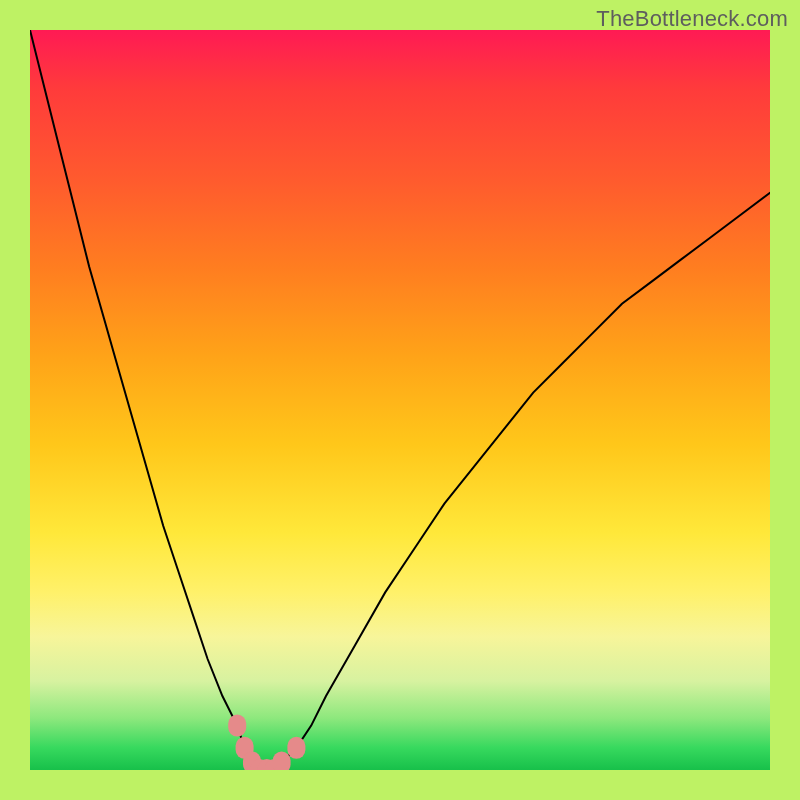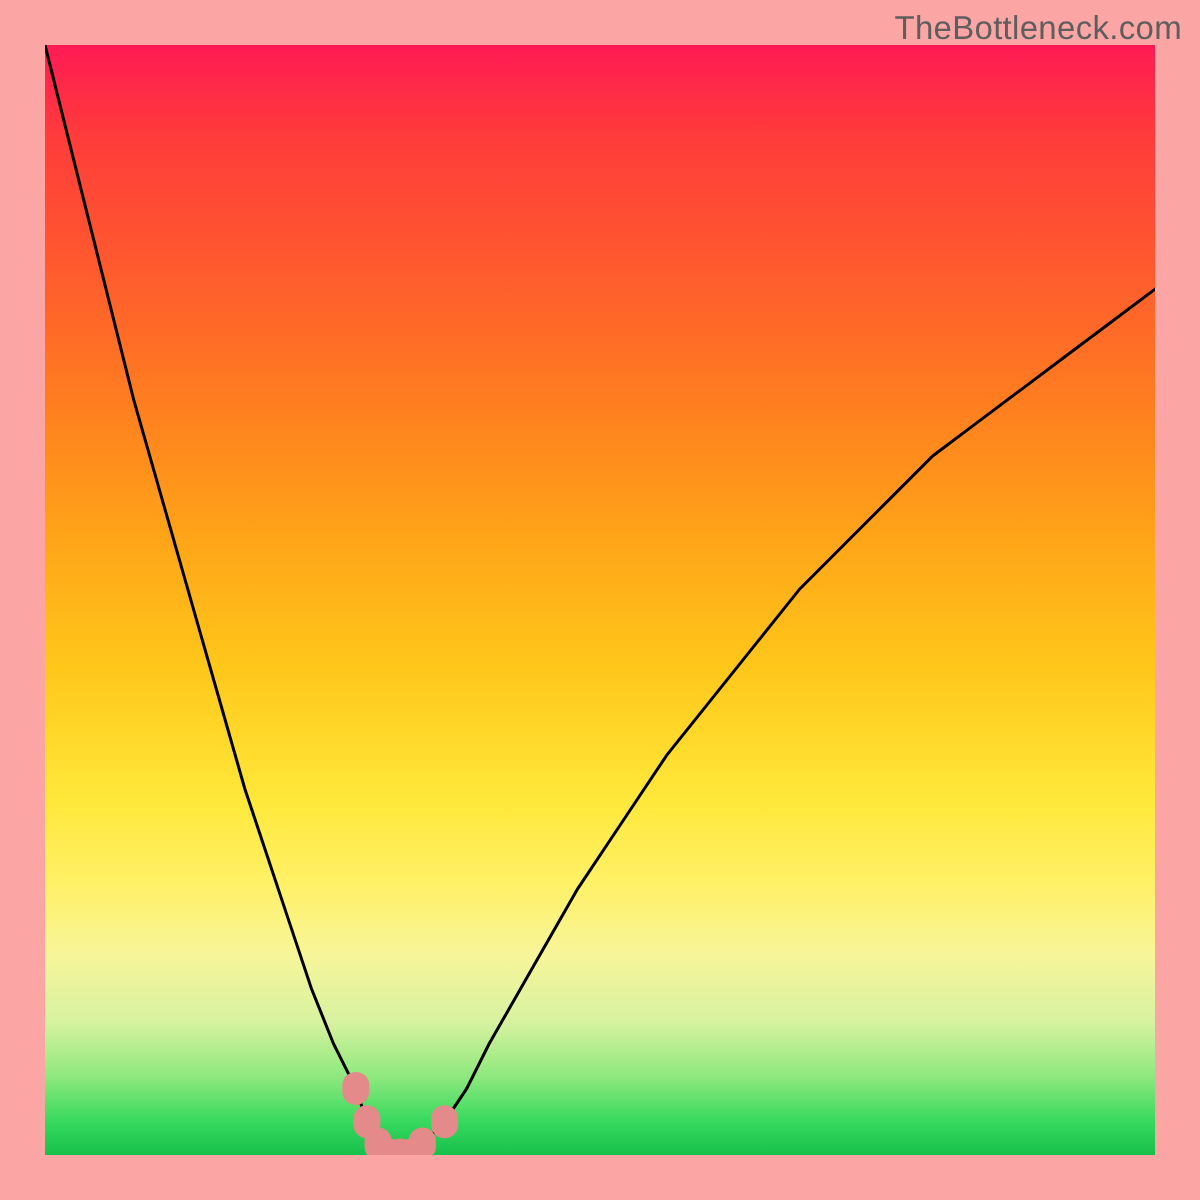--- a/index.html
+++ b/index.html
@@ -8,21 +8,21 @@
     width: 800px;
     height: 800px;
     background: #000;
     font-family: Arial, Helvetica, sans-serif;
     overflow: hidden;
   }
   .outer {
     position: relative;
     width: 800px;
     height: 800px;
-    background: #fca5a5;
+    background: #bef264;
   }
   .plot {
     position: absolute;
     left: 30px;
     top: 30px;
     width: 740px;
     height: 740px;
     background: linear-gradient(to bottom,
       #ff1a54 0%,
       #ff3b3b 8%,

